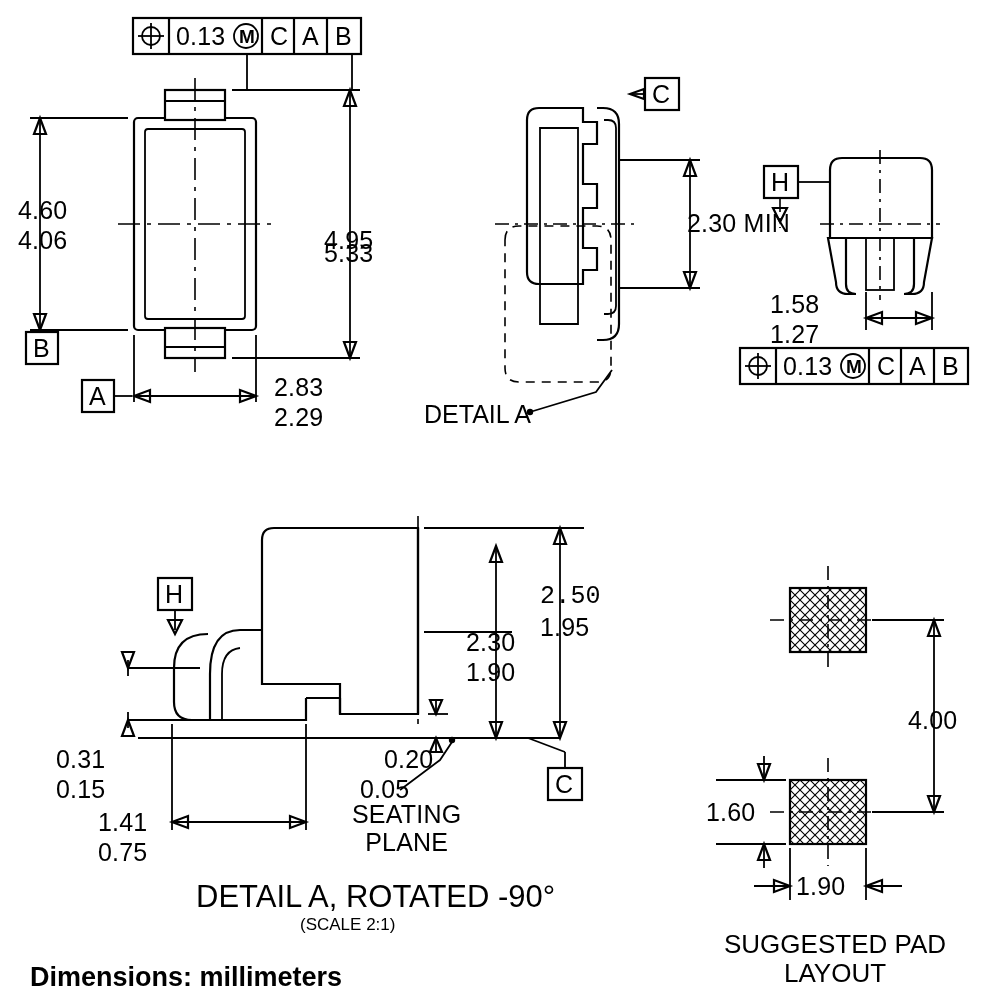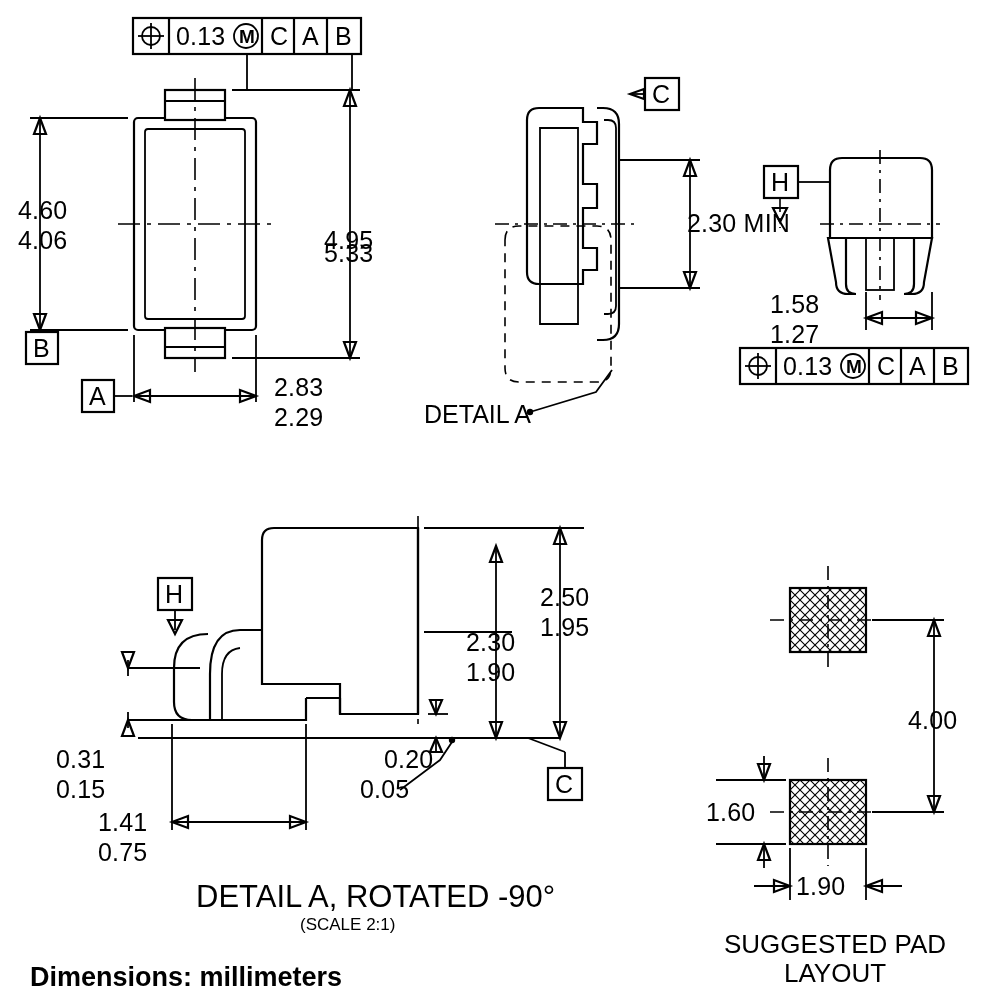--- a/index.html
+++ b/index.html
@@ -270,31 +270,33 @@
 <div class="txt dim" style="left:770px;top:290px;">1.58</div>
 <div class="txt dim" style="left:770px;top:320px;text-align:right;">1.27</div>
 
 <div class="txt dim" style="left:783px;top:352px;">0.13</div>
 <div class="txt" style="left:846px;top:356px;font-size:19px;font-weight:bold;">M</div>
 <div class="txt dim" style="left:877px;top:352px;">C</div>
 <div class="txt dim" style="left:909px;top:352px;">A</div>
 <div class="txt dim" style="left:942px;top:352px;">B</div>
 
 <div class="txt dim" style="left:165px;top:580px;">H</div>
-<div class="txt dim" style="left:540px;top:583px;">2.50</div>
+<div class="txt dim" style="left:540px;top:583px;font-family:Liberation Mono, monospace;">2.50</div>
 <div class="txt dim" style="left:540px;top:613px;">1.95</div>
 <div class="txt dim" style="left:466px;top:628px;">2.30</div>
 <div class="txt dim" style="left:466px;top:658px;">1.90</div>
 <div class="txt dim" style="left:56px;top:745px;">0.31</div>
 <div class="txt dim" style="left:56px;top:775px;">0.15</div>
 <div class="txt dim" style="left:360px;top:745px;margin-left:24px;">0.20</div>
 <div class="txt dim" style="left:360px;top:775px;">0.05</div>
 <div class="txt dim" style="left:98px;top:808px;">1.41</div>
 <div class="txt dim" style="left:98px;top:838px;">0.75</div>
 <div class="txt dim" style="left:555px;top:770px;">C</div>
+<div class="txt dim" style="left:352px;top:800px;text-align:center;">SEATING
+PLANE</div>
 <div class="txt" style="left:196px;top:880px;font-size:31px;">DETAIL A, ROTATED -90°</div>
 <div class="txt small" style="left:300px;top:915px;">(SCALE 2:1)</div>
 
 <div class="txt dim" style="left:908px;top:706px;">4.00</div>
 <div class="txt dim" style="left:706px;top:798px;">1.60</div>
 <div class="txt dim" style="left:796px;top:872px;">1.90</div>
 <div class="txt big" style="left:30px;top:962px;">Dimensions: millimeters</div>
 
 <div class="txt" style="left:724px;top:930px;font-size:26px;text-align:center;">SUGGESTED PAD
 LAYOUT</div>

